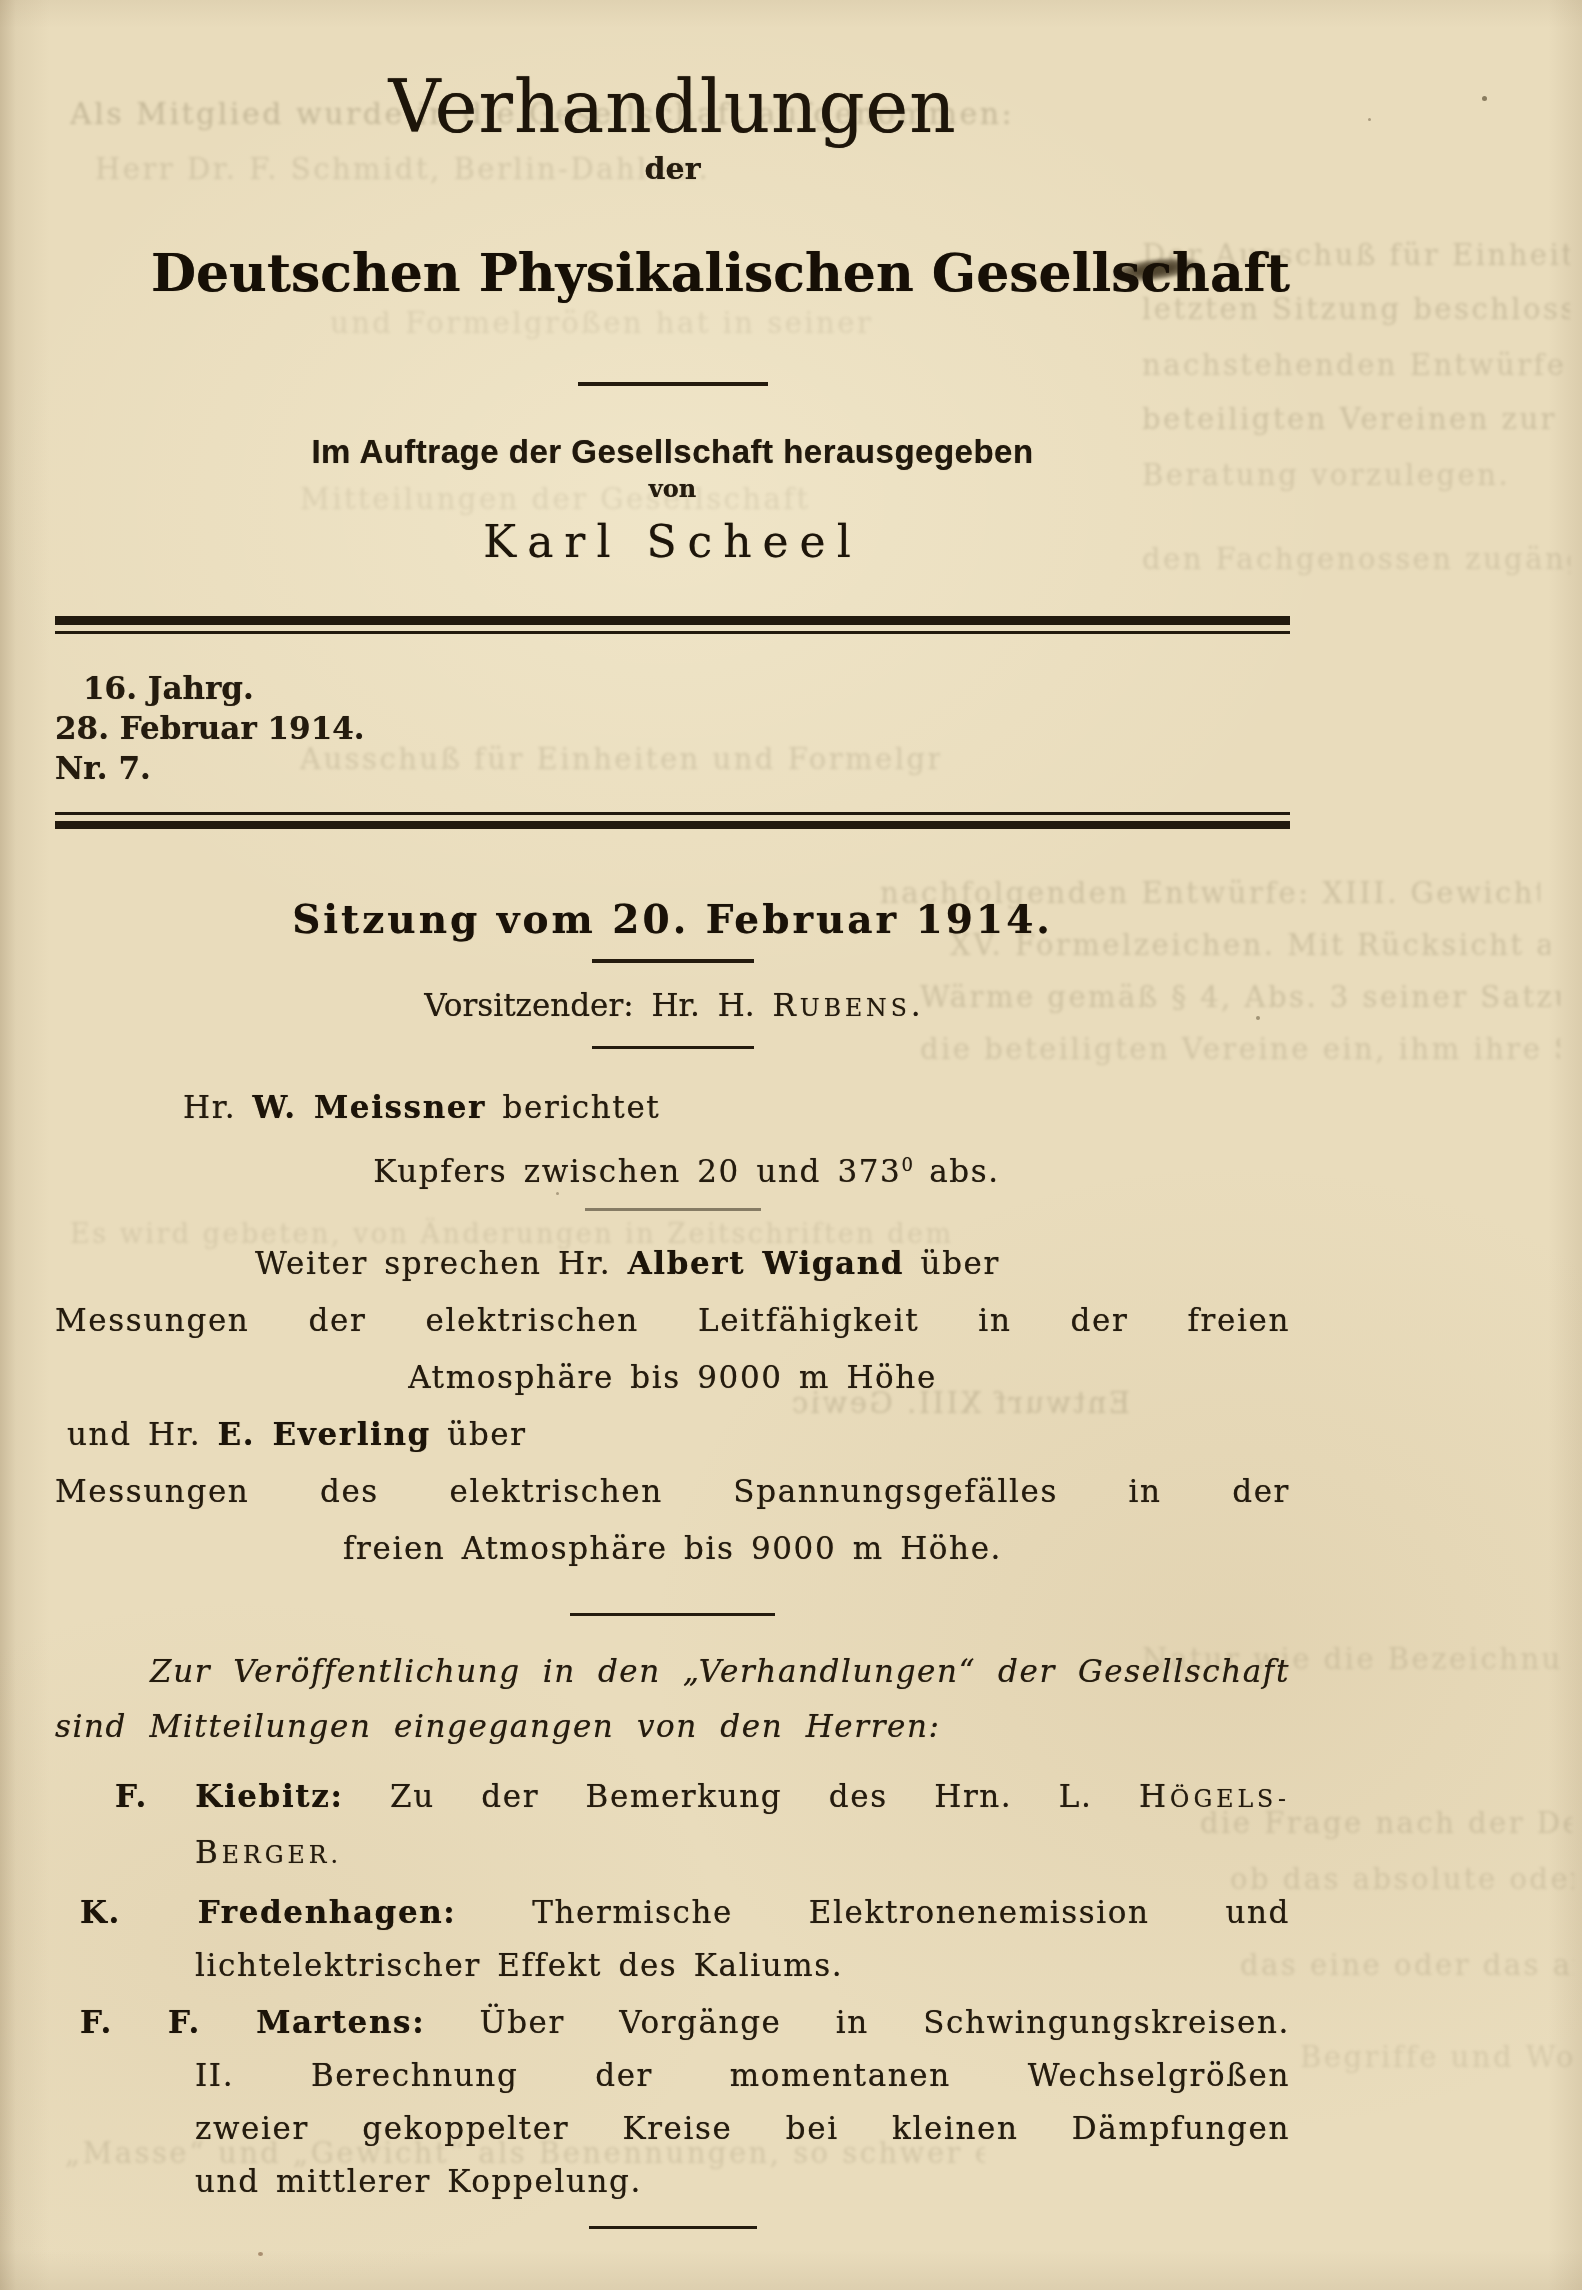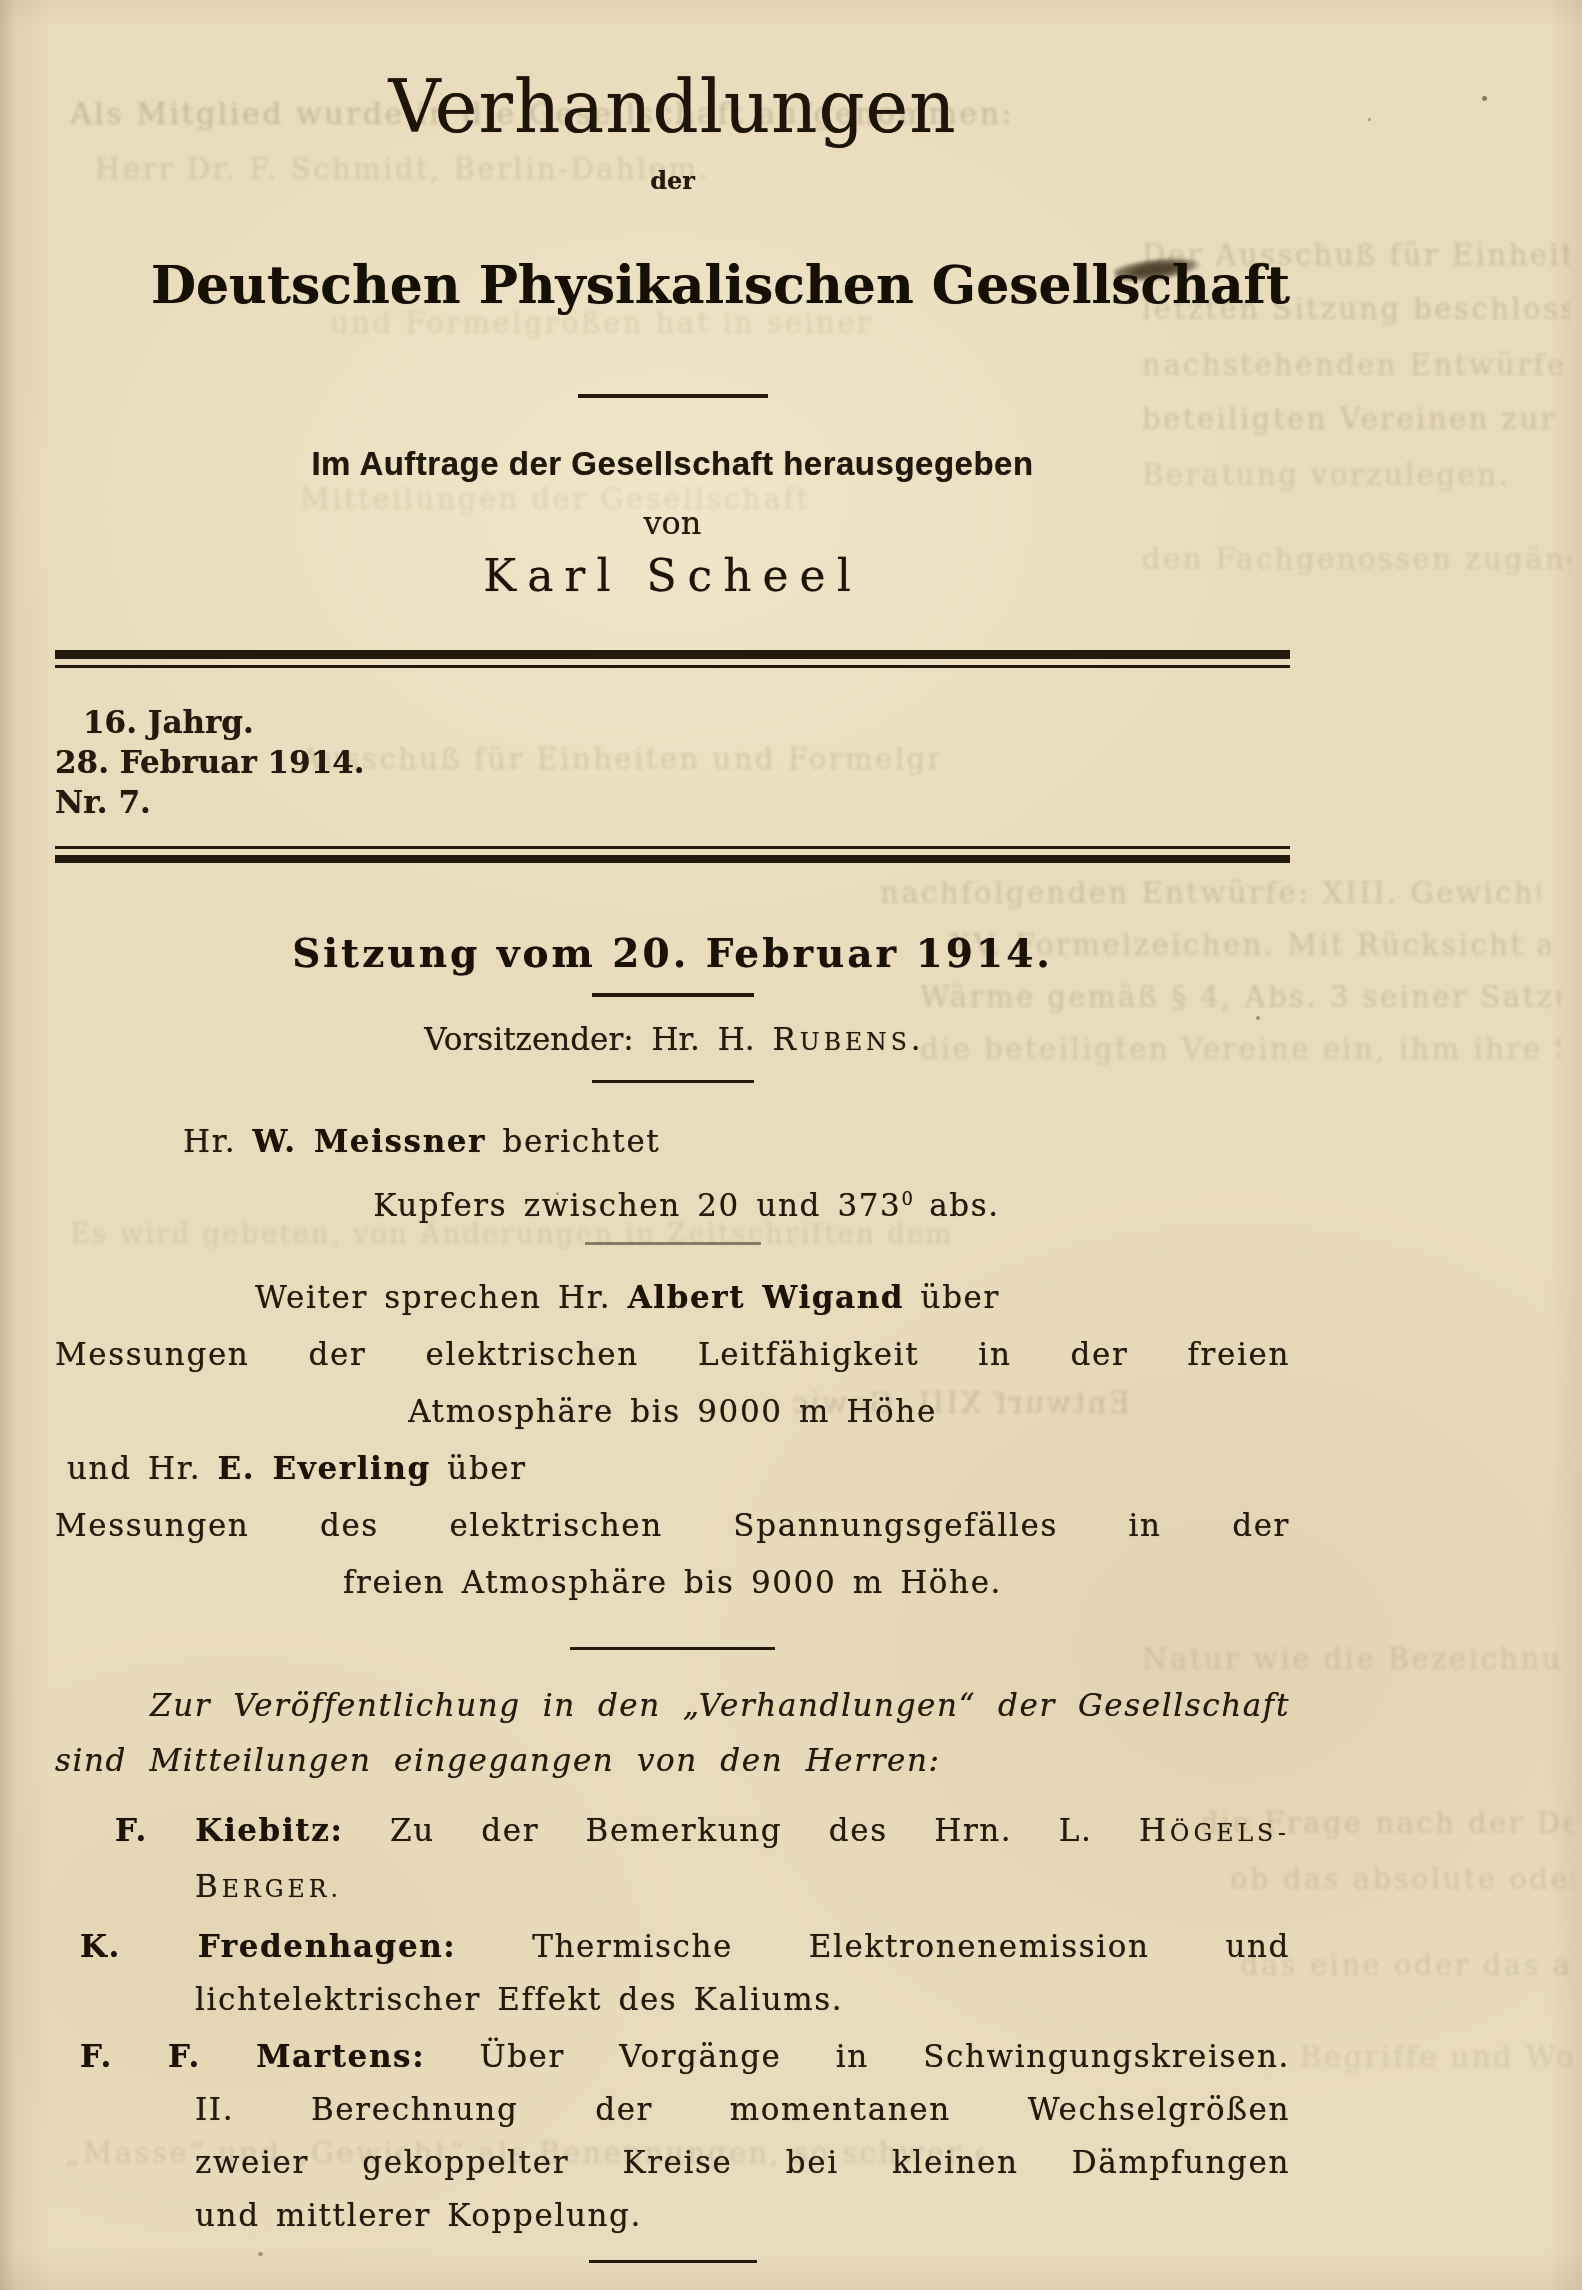--- a/index.html
+++ b/index.html
@@ -18,26 +18,26 @@
     font-family:"DejaVu Serif","Liberation Serif",serif;
     color:#241b0e;
   }
   .content{
     position:absolute;left:55px;top:0;width:1235px;
     padding-top:72px;
     text-shadow:0 0 .7px rgba(36,27,14,.65);
   }
   
   .series-title{font-size:72px;line-height:70px;text-align:center;letter-spacing:1px;color:#1d150a;}
-  .connector{font-size:24px;line-height:30px;text-align:center;margin-top:24px;font-weight:700;}
+  .connector{font-size:30px;line-height:30px;text-align:center;margin-top:12px;font-weight:700;}
   .society-title{font-size:52px;line-height:62px;text-align:right;font-weight:700;white-space:nowrap;margin-top:58px;color:#160f06;}
   .rule{background:#241b0e;margin-left:auto;margin-right:auto;}
   .rule-a{width:190px;height:4px;margin-top:78px;}
   .imprint{font-family:"Liberation Sans","DejaVu Sans",sans-serif;font-weight:700;font-size:33px;line-height:40px;text-align:center;margin-top:46px;letter-spacing:.5px;color:#20180c;}
-  .von{font-size:32px;line-height:34px;text-align:center;margin-top:22px;}
+  .von{font-size:24px;line-height:34px;text-align:center;font-weight:bold;}
   .editor{font-size:44px;line-height:52px;text-align:center;margin-top:10px;letter-spacing:11px;color:#1d150a;}
   .sep{width:1235px;}
   .sep-top{margin-top:48px;height:6px;border-top:9px solid #221a0e;border-bottom:3px solid #221a0e;}
   .sep-bottom{height:6px;border-top:3px solid #221a0e;border-bottom:8px solid #221a0e;}
   .issue-row{display:flex;align-items:baseline;padding:34px 0 24px 0;font-weight:700;font-size:31px;line-height:40px;flex-direction:column;}
   .issue-row .vol{flex:1;text-align:left;padding-left:28px;}
   .issue-row .date{flex:0 0 auto;text-align:center;}
   .issue-row .num{flex:1;text-align:right;padding-right:42px;}
   
   .session-heading{font-size:39px;line-height:48px;font-weight:700;text-align:center;letter-spacing:3px;margin:66px 0 0 0;color:#1a1208;}

